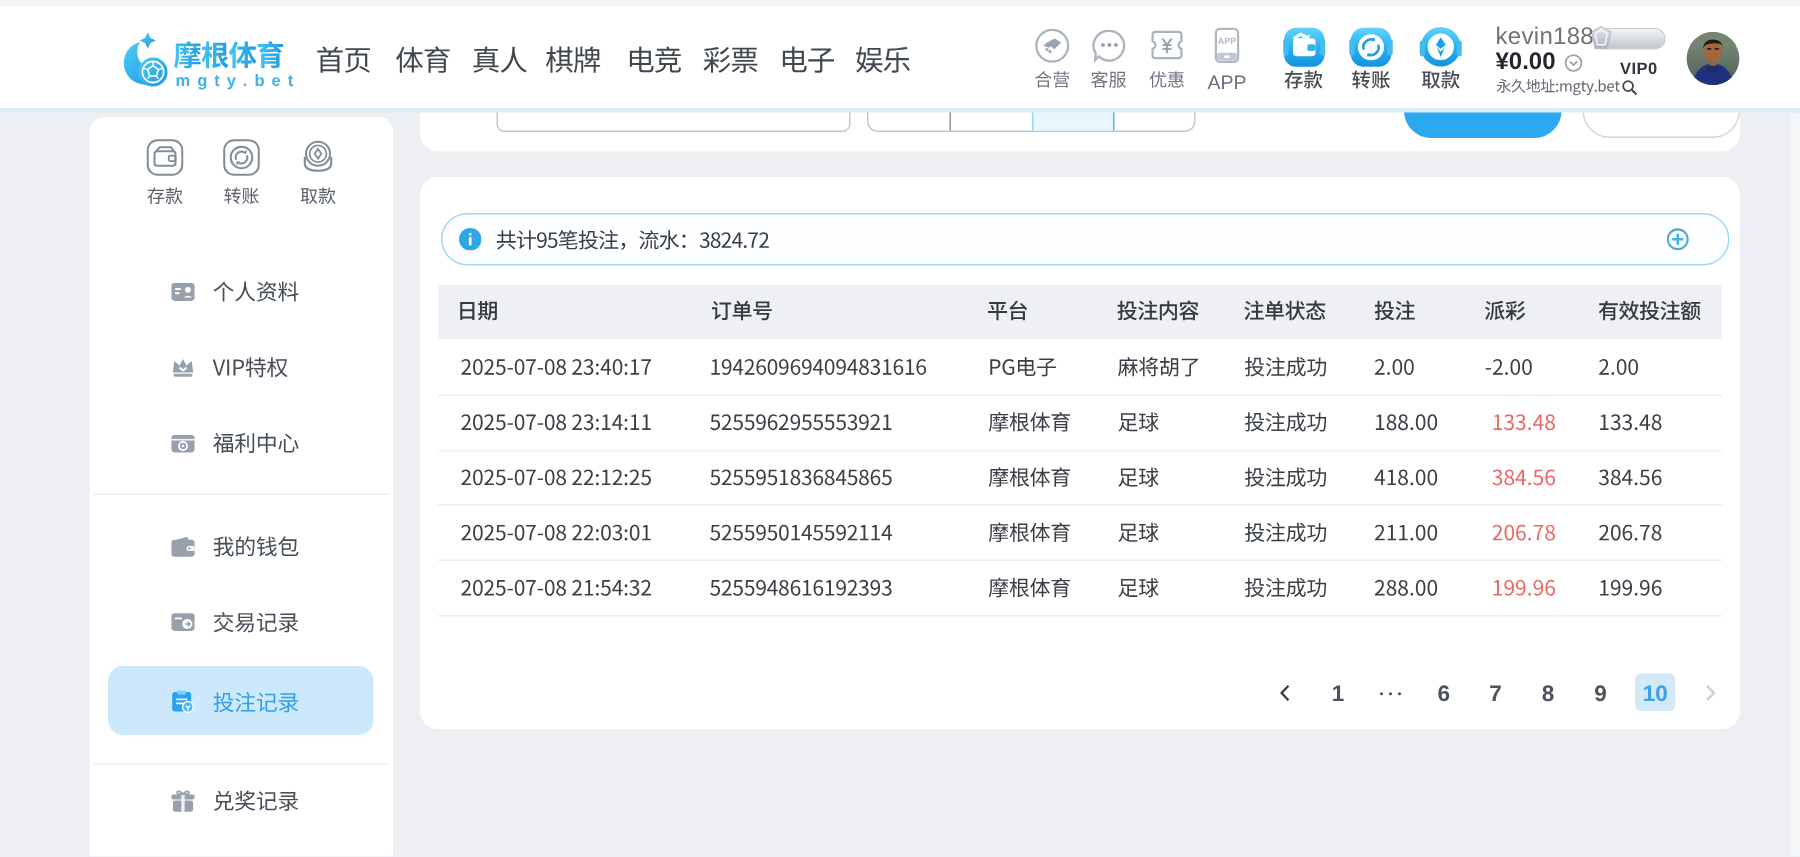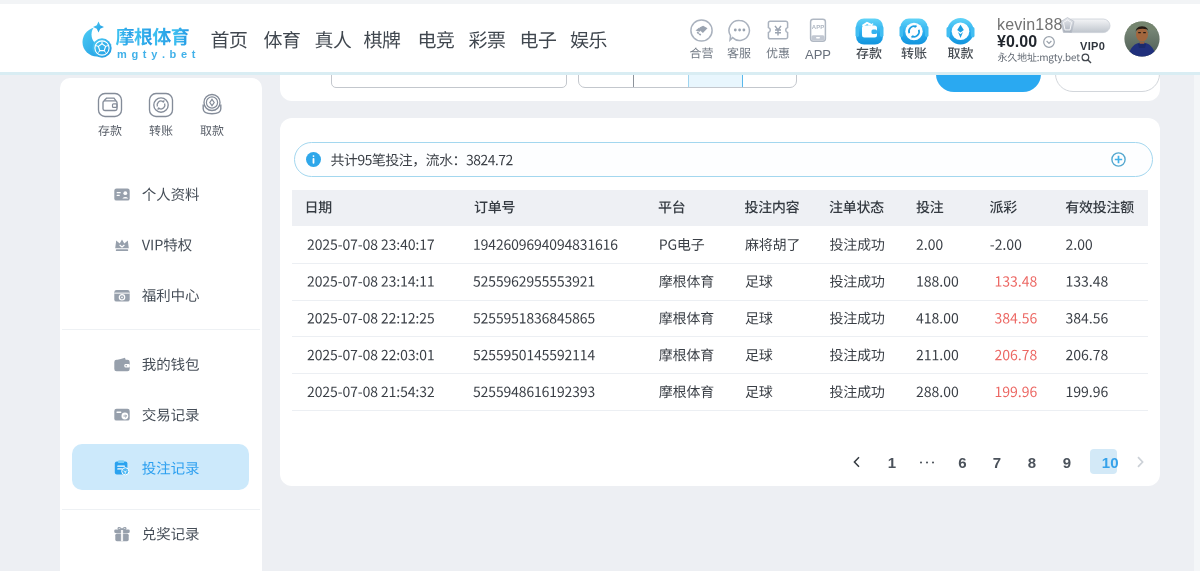--- a/index.html
+++ b/index.html
@@ -118,21 +118,21 @@
 <div class="a" style="left:117px;top:47.5px;font-size:11px;color:#41b1e9;font-weight:700;letter-spacing:0.8px;z-index:55;">m g t y . b e t</div>
 <div class="a" style="left:805px;top:46.5px;font-size:13px;color:#68707c;z-index:55;">APP</div>
 <div class="a" style="left:997px;top:15.5px;font-size:16px;color:#737373;letter-spacing:0.2px;z-index:55;">kevin188</div>
 <div class="a" style="left:1080px;top:19.5px;font-size:11px;color:#30363e;font-weight:700;letter-spacing:0.3px;z-index:55;margin-top:20px;">VIP0</div>
 <div class="a" style="left:997px;top:32.6px;font-size:16px;color:#22272e;font-weight:700;z-index:55;">¥0.00</div>
 <div class="a" style="left:877px;top:454.5px;font-size:15px;color:#4b525b;font-weight:700;width:30px;text-align:center;line-height:16px;">1</div>
 <div class="a" style="left:947.5px;top:454.5px;font-size:15px;color:#4b525b;font-weight:700;width:30px;text-align:center;line-height:16px;">6</div>
 <div class="a" style="left:982px;top:454.5px;font-size:15px;color:#4b525b;font-weight:700;width:30px;text-align:center;line-height:16px;">7</div>
 <div class="a" style="left:1017px;top:454.5px;font-size:15px;color:#4b525b;font-weight:700;width:30px;text-align:center;line-height:16px;">8</div>
 <div class="a" style="left:1052px;top:454.5px;font-size:15px;color:#4b525b;font-weight:700;width:30px;text-align:center;line-height:16px;">9</div>
-<div class="a" style="left:1088.5px;top:454.5px;font-size:15px;color:#36a2ea;font-weight:700;width:30px;text-align:right;line-height:16px;">10</div>
+<div class="a" style="left:1088.5px;top:454.5px;font-size:15px;color:#36a2ea;font-weight:700;width:30px;text-align:center;line-height:16px;">10</div>
 <div class="a" style="left:0;top:0;width:1200px;height:72px;background:#fff;z-index:40"></div>
 <div class="a" style="left:0;top:0;width:1200px;height:4px;background:#f2f4f6;z-index:41"></div>
 <div class="a" style="left:0;top:72px;width:1200px;height:3px;background:#d9edf3;z-index:41"></div>
 
 <svg class="a" style="left:82px;top:17px;z-index:45" width="36" height="46" viewBox="0 0 36 46">
 <defs>
       <linearGradient id="lgm" x1="0" y1="0" x2="1" y2="1">
 <stop offset="0" stop-color="#4ecdf5"></stop>
         <stop offset="1" stop-color="#1b96e0"></stop>
       </linearGradient>

